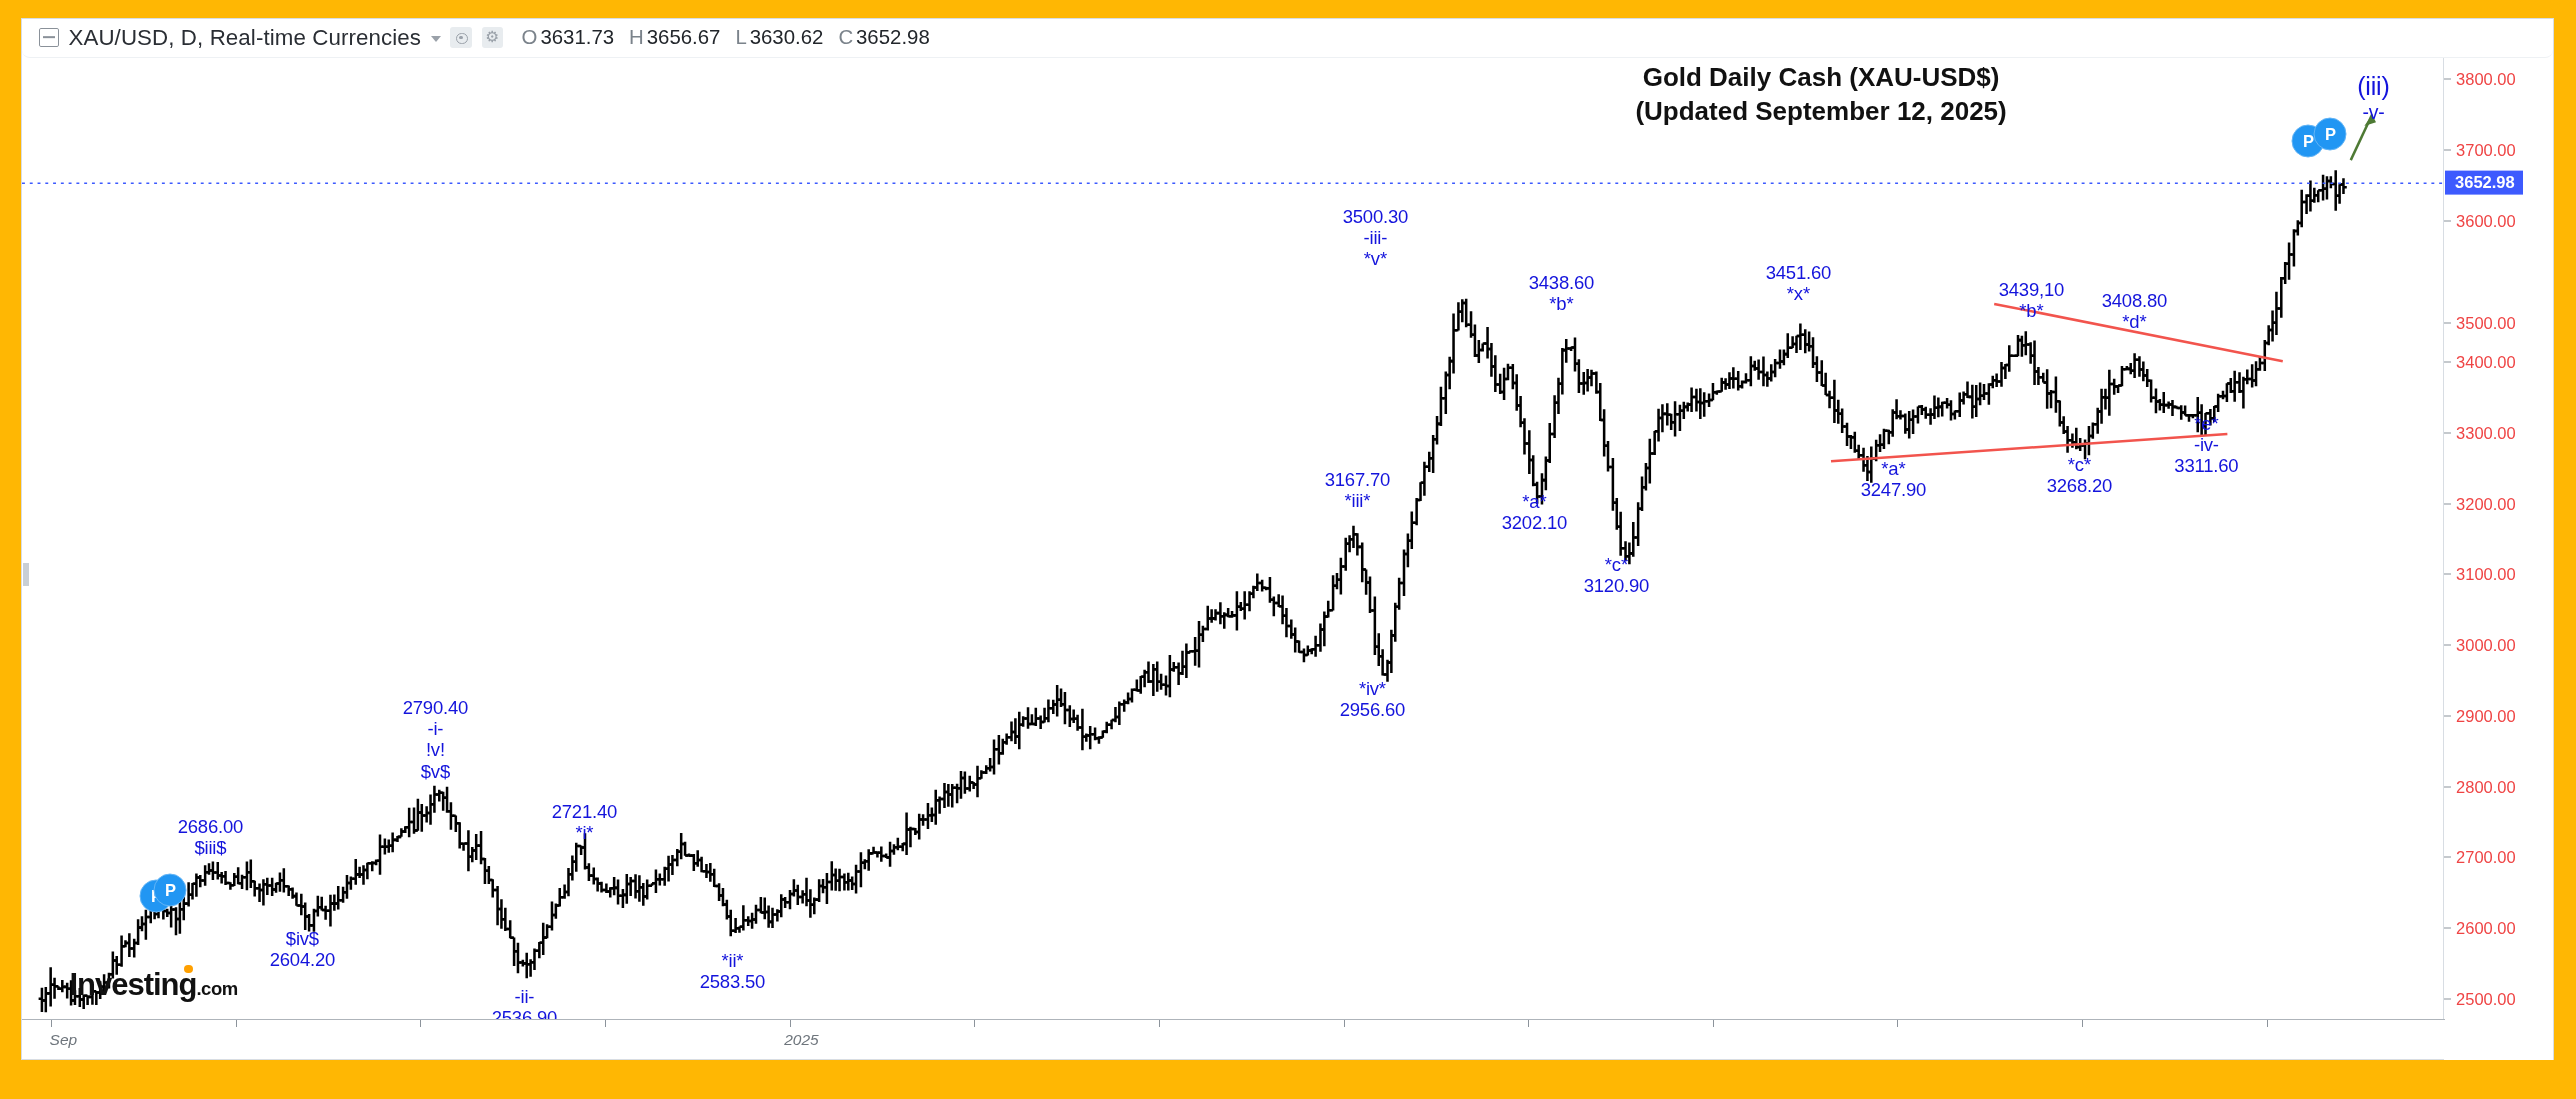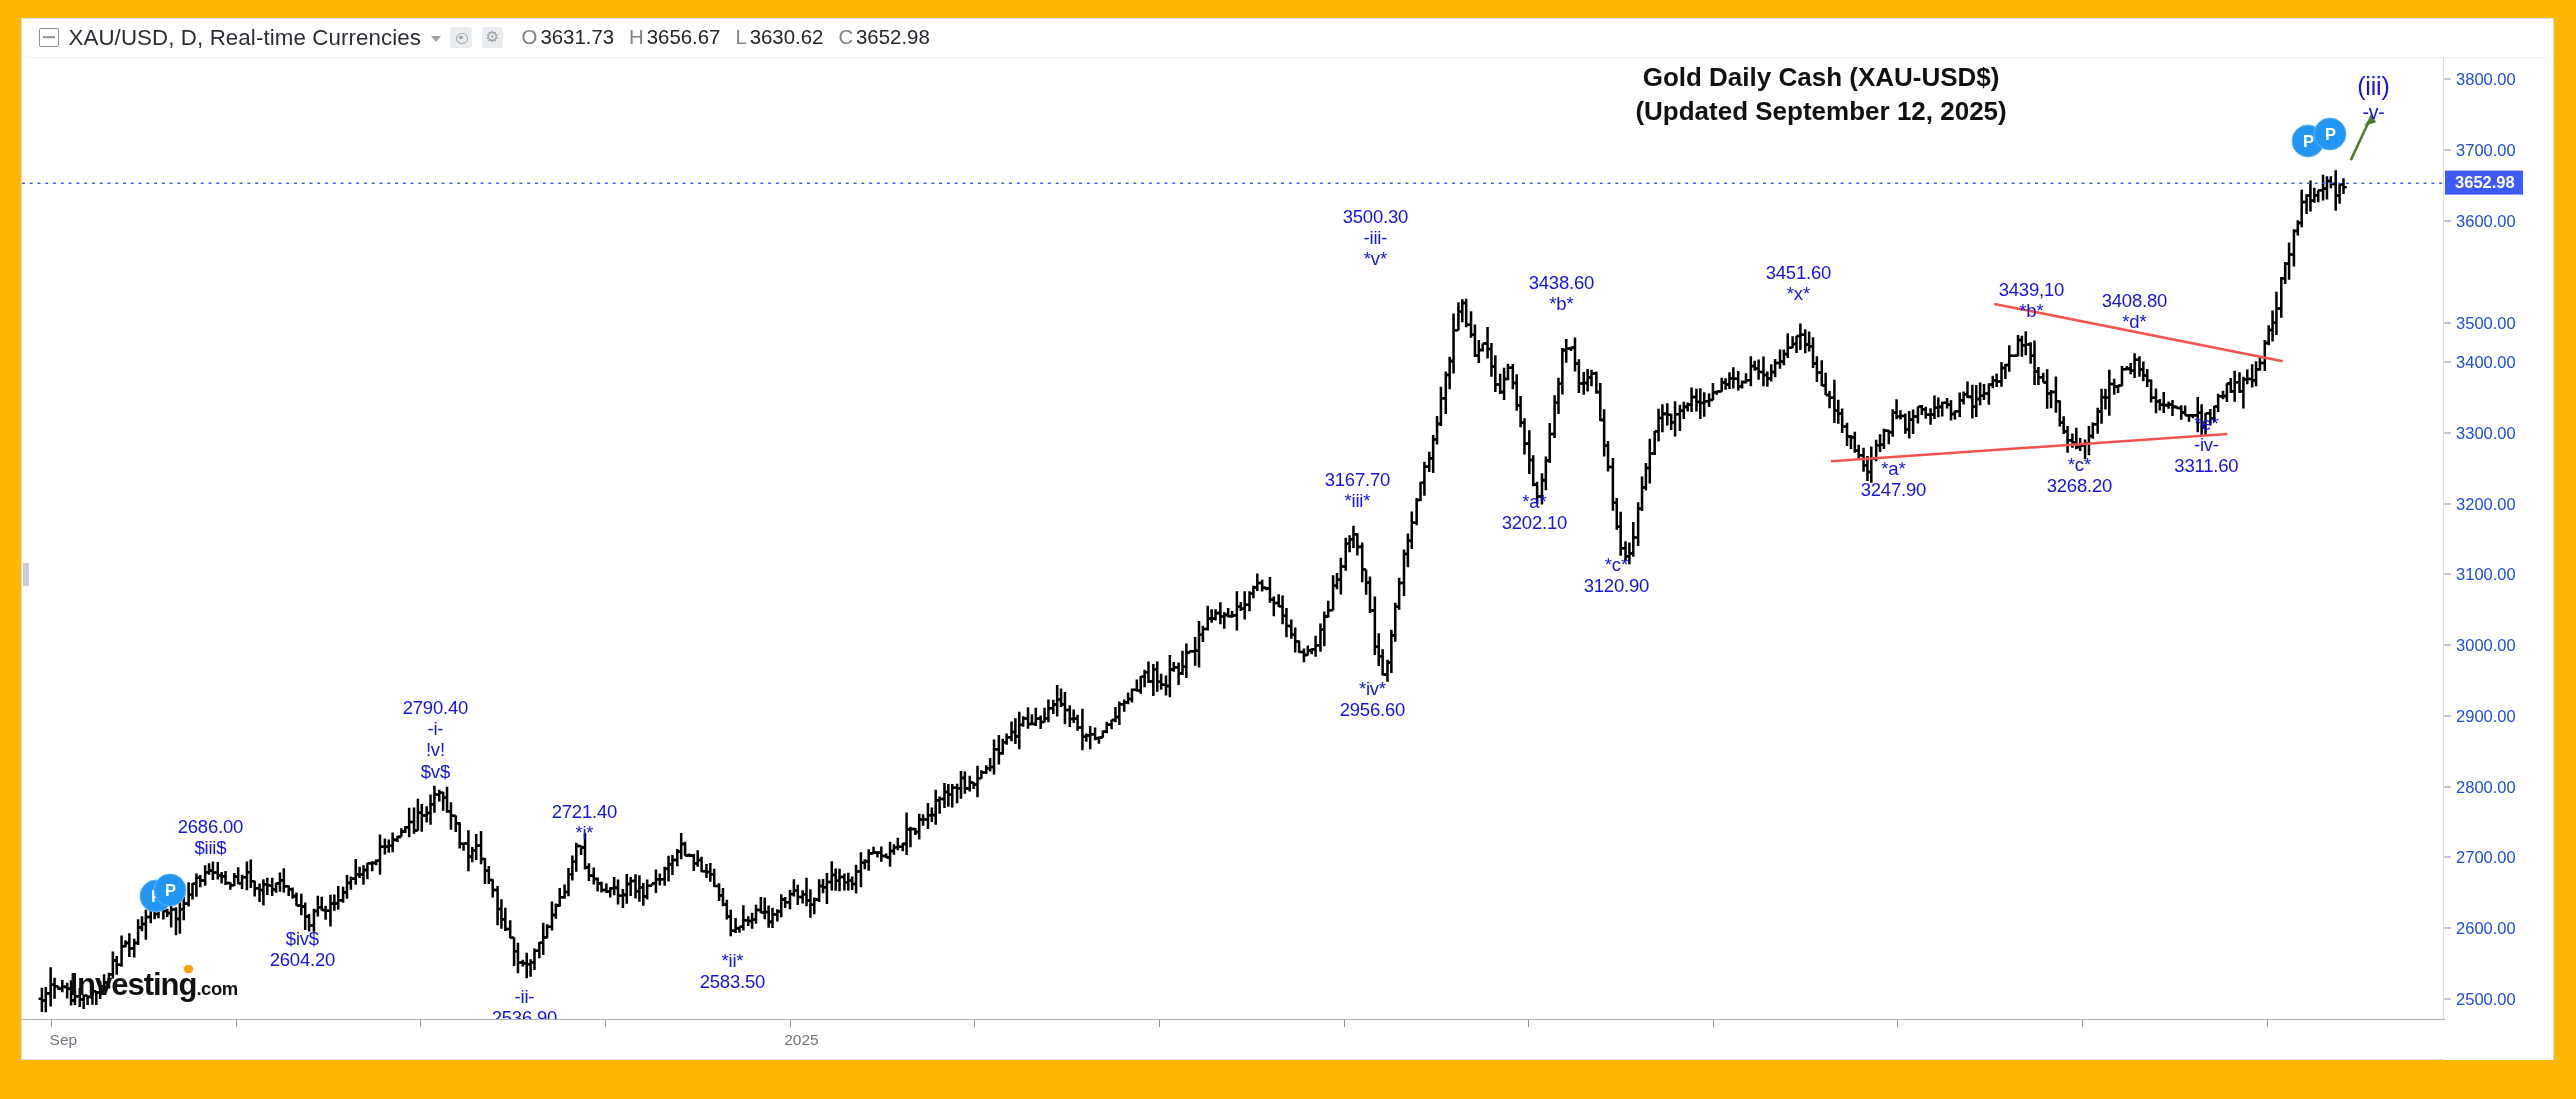--- a/index.html
+++ b/index.html
@@ -98,21 +98,21 @@
   
   #price-axis {
     position: absolute;
     right: 0; top: 39px;
     width: 110px; height: 1002px;
     border-left: 1px solid #d8dde3;
     background: #fff;
   }
   .ptick {
     position: absolute; left: 0;
-    font-size: 16.5px; color: #1d4ed8;
+    font-size: 16.5px; color: #ef4444;
     white-space: nowrap;
     transform: translateY(-50%);
     padding-left: 11.7px;
   }
   .ptick::before {
     content: ""; position: absolute;
     left: 0; top: 50%; width: 6.8px; height: 1px; background: #8c939b;
   }
   #last-price {
     position: absolute; left: 1px;
@@ -123,20 +123,21 @@
     white-space: nowrap;
   }
 
   
   #time-axis {
     position: absolute;
     left: 0; bottom: 0;
     width: 2423px; height: 40px;
     border-top: 1px solid #aeb4ba;
     background: #fff;
+    font-style: italic;
   }
   .ttick {
     position: absolute; top: 0; width: 1px; height: 7.8px; background: #8c939b;
   }
   .tlabel {
     position: absolute; top: 11.7px;
     font-size: 15.5px; color: #6e757c;
     transform: translateX(-50%); white-space: nowrap;
   }
 

